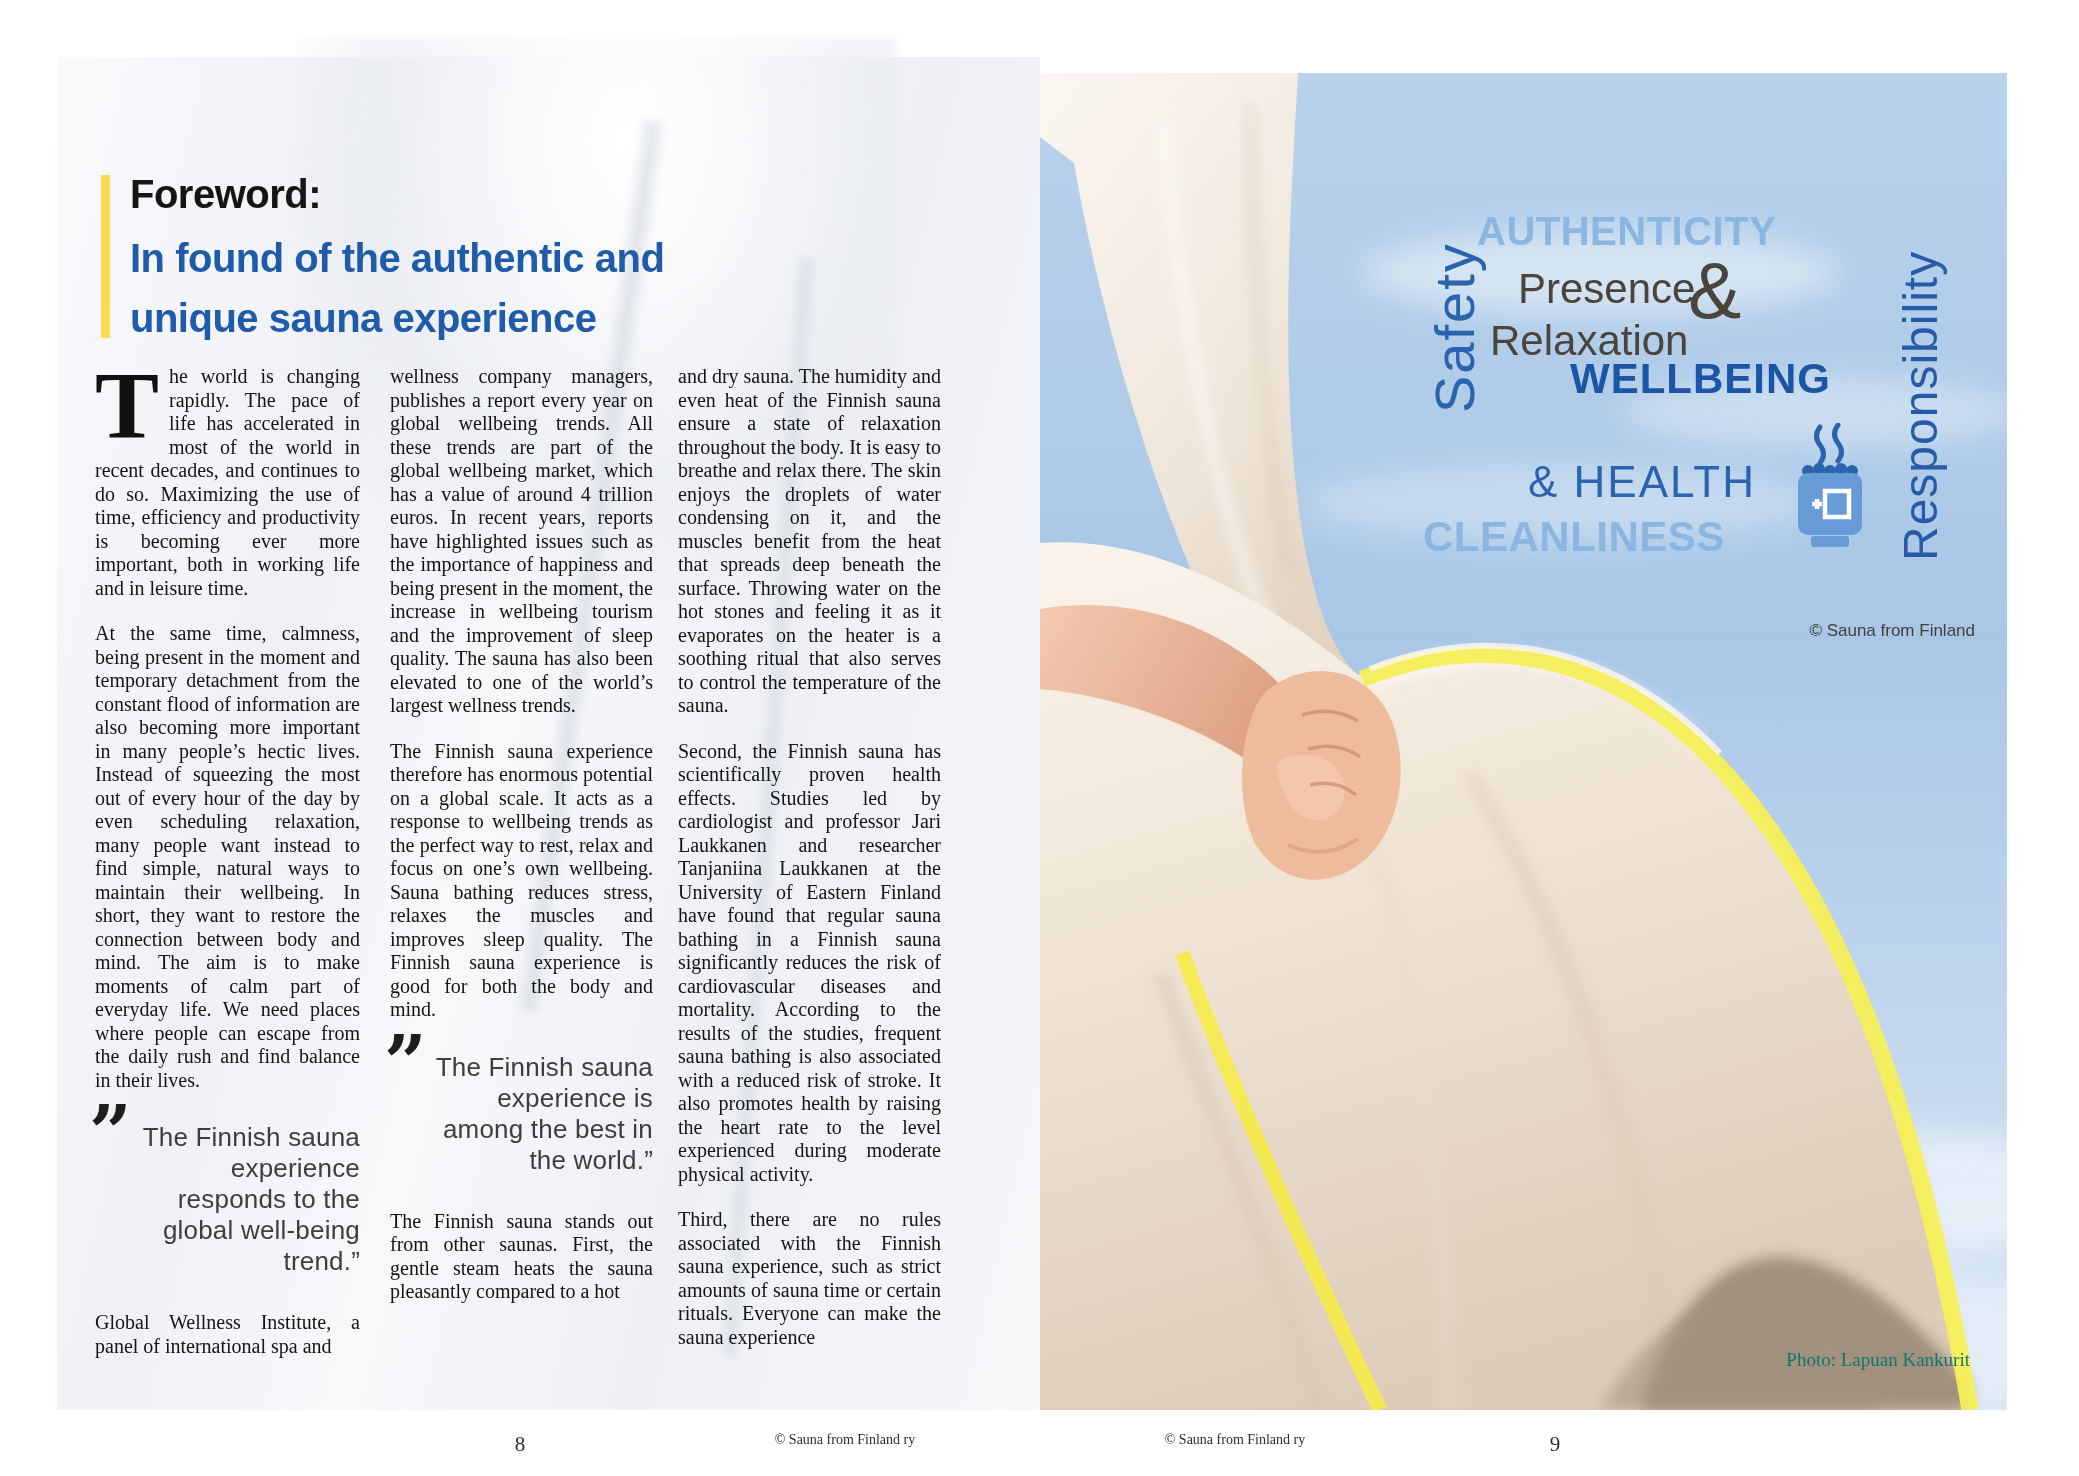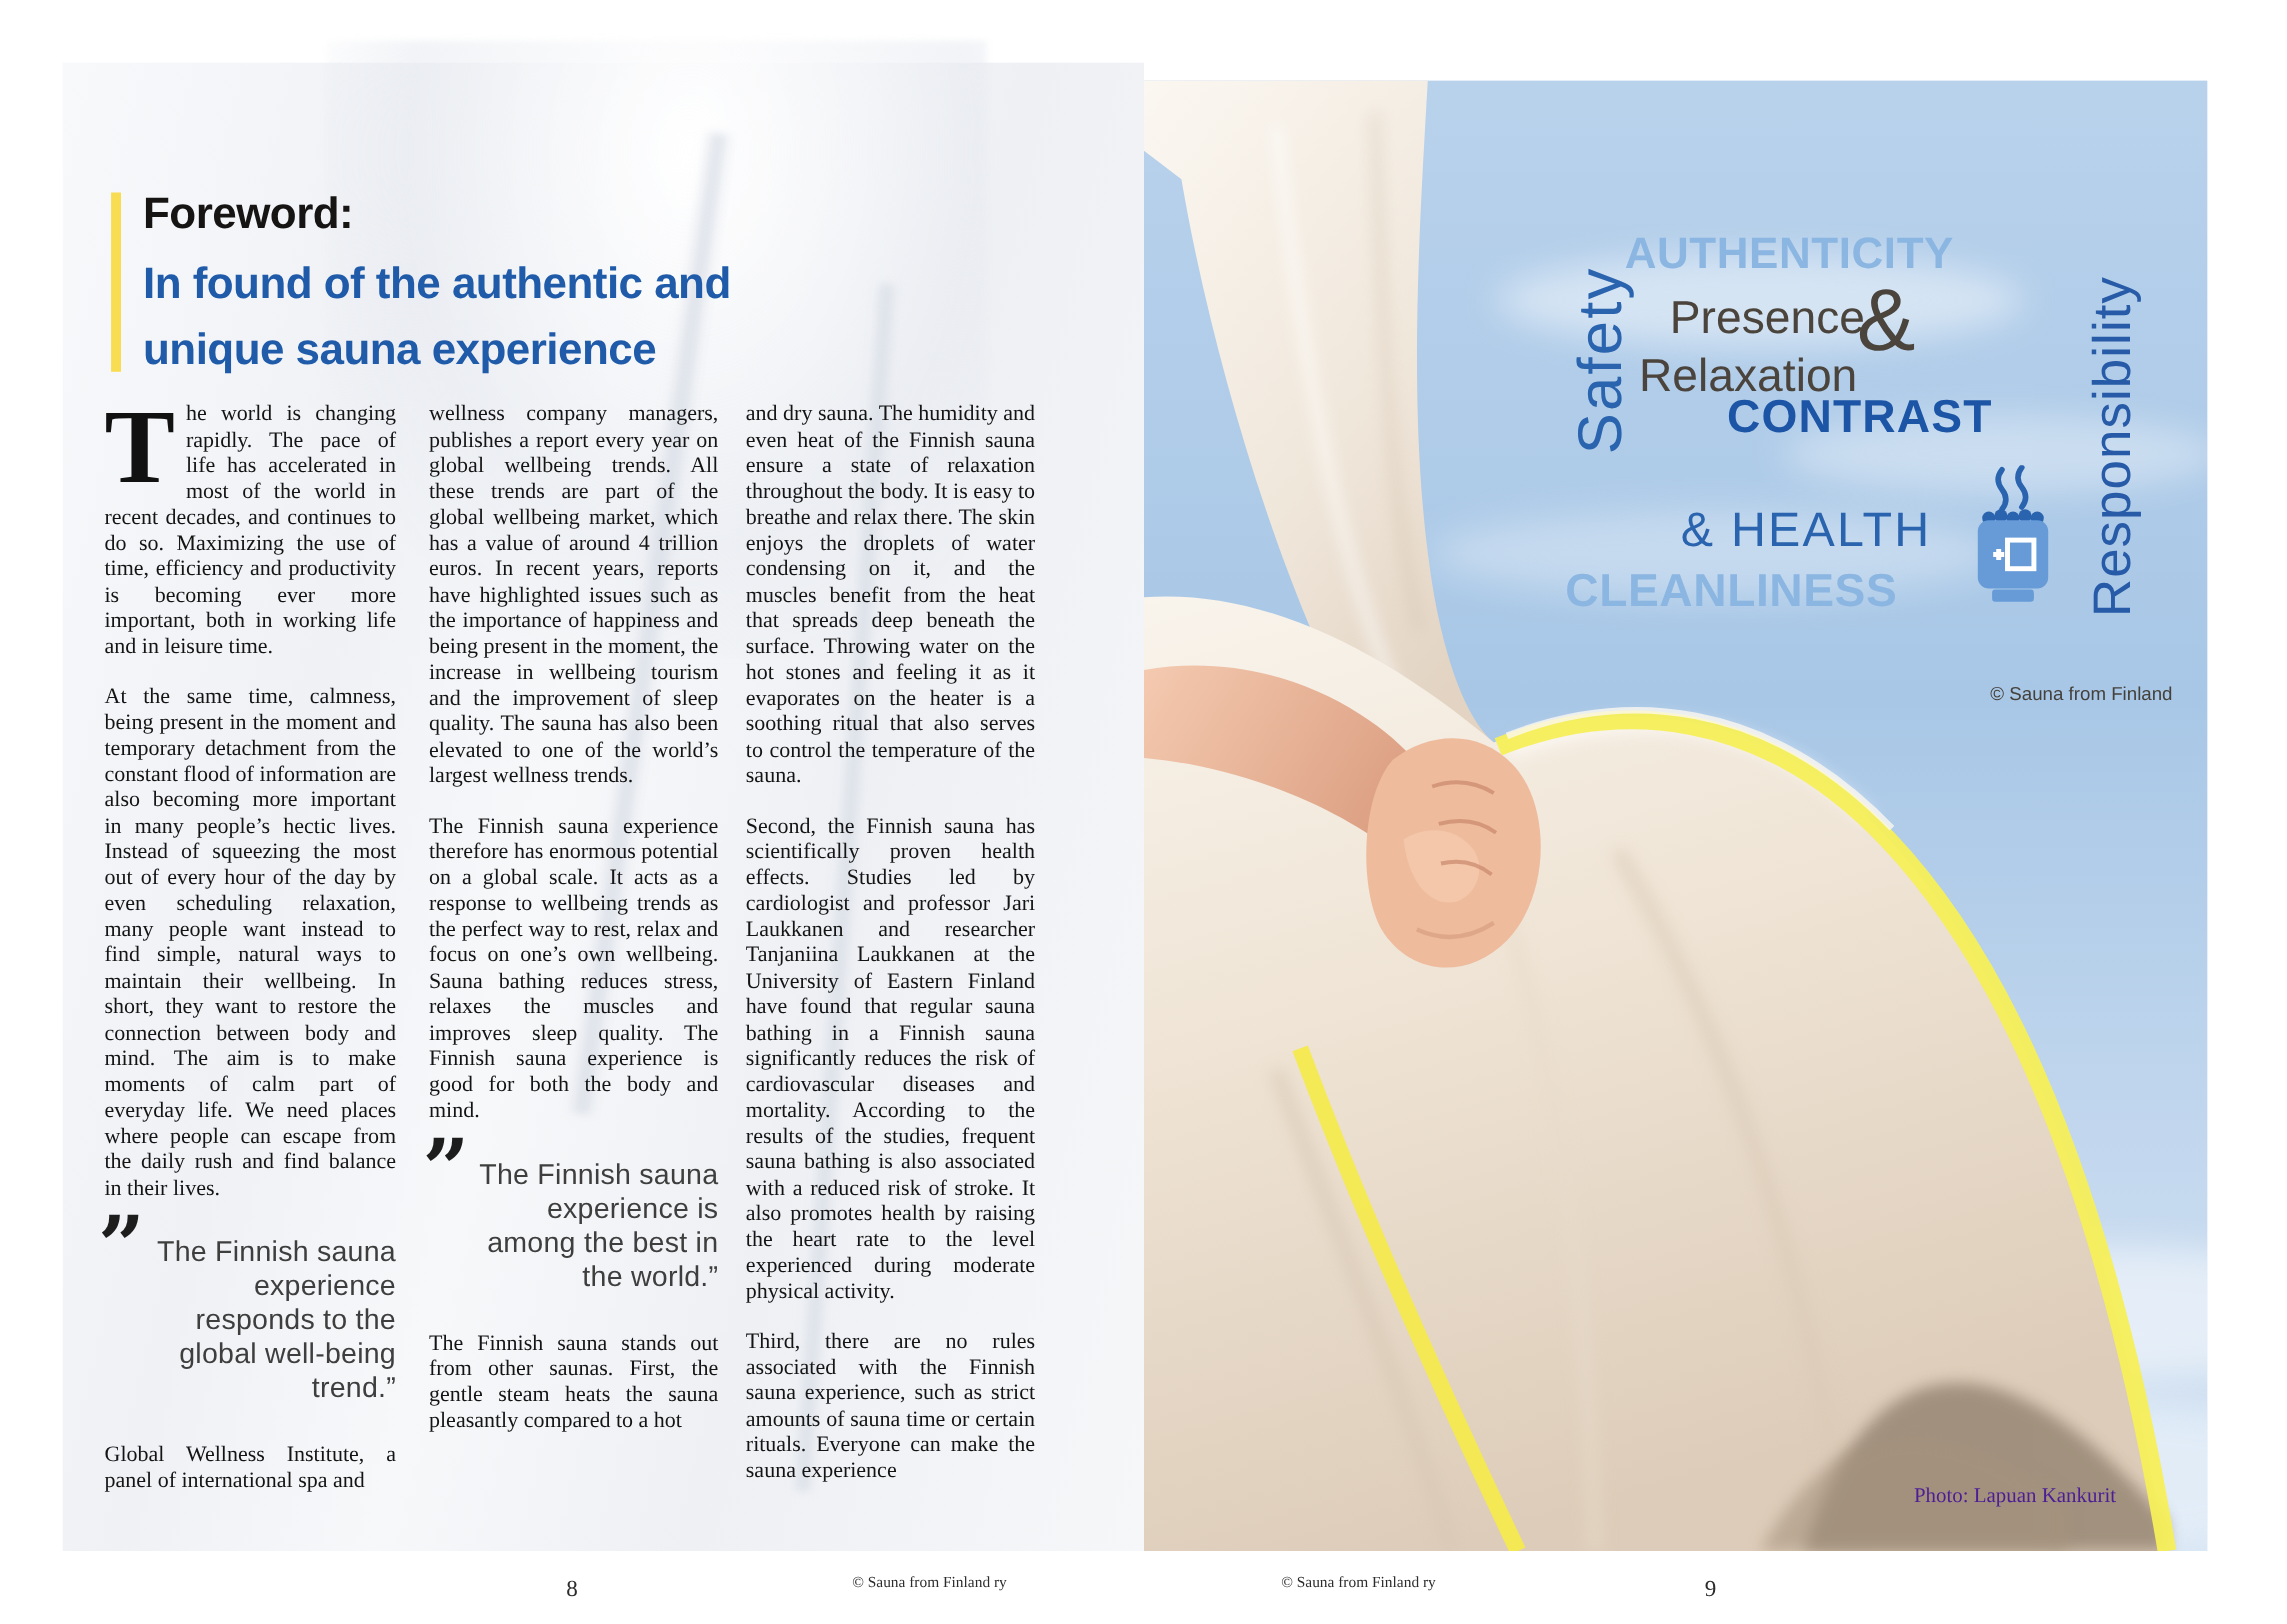--- a/index.html
+++ b/index.html
@@ -43,22 +43,22 @@
   .w-health{left:488px;top:384px;font-weight:300;font-size:44px;color:#2a63ae;letter-spacing:2px;text-align:right;}
   .w-clean{left:383px;top:440px;font-weight:bold;font-size:42px;color:#8cb6e2;letter-spacing:.5px;}
   .w-multi{left:473px;top:487px;font-weight:300;font-size:42px;color:#46413b;}
   .w-safety{left:382px;top:340px;font-weight:300;font-size:56px;color:#2a63ae;letter-spacing:2px;
     transform:rotate(-90deg);transform-origin:0 0;}
   .w-resp{left:853px;top:488px;font-weight:300;font-size:48px;color:#275ba8;letter-spacing:1px;
     transform:rotate(-90deg);transform-origin:0 0;}
   .sff-credit{position:absolute;left:700px;top:548px;width:235px;text-align:right;
     font-family:"Liberation Sans",sans-serif;font-size:17px;color:#44403a;}
   .heater{position:absolute;left:752px;top:350px;}
-  .photo-credit{position:absolute;left:700px;top:1276px;width:230px;text-align:left;
-    font-family:"Liberation Serif",serif;font-size:19px;color:#4c1d95;}
+  .photo-credit{position:absolute;left:700px;top:1276px;width:230px;text-align:right;
+    font-family:"Liberation Serif",serif;font-size:19px;color:#0f766e;}
   
   .footer-item{position:absolute;top:1432px;font-family:"Liberation Serif",serif;color:#2c2c2c;text-align:center;}
   .pgnum{width:40px;font-size:21px;}
   .pg8{left:500px;} .pg9{left:1535px;}
   .copyline{width:300px;font-size:14px;}
   .cp1{left:695px;} .cp2{left:1085px;}
 </style>
 </head>
 <body>
 
@@ -163,21 +163,21 @@
         <path d="M262,642 q30,-10 56,6 M268,676 q30,-8 52,8 M270,712 q26,-6 46,10" stroke="#c9886b" stroke-width="3.5" fill="none" opacity=".7"></path>
         <path d="M318,766 q-34,22 -70,6" stroke="#d59a7c" stroke-width="4" fill="none" opacity=".6"></path>
       </g>
     </svg>
 
     <div class="cloud-word w-safety">Safety</div>
     <div class="cloud-word w-auth">AUTHENTICITY</div>
     <div class="cloud-word w-presence">Presence</div>
     <div class="cloud-word w-amp">&amp;</div>
     <div class="cloud-word w-relax">Relaxation</div>
-    <div class="cloud-word w-contrast">CONTRAST</div>
+    <div class="cloud-word w-contrast">WELLBEING</div>
     <div class="cloud-word w-health">&amp; HEALTH</div>
     <div class="cloud-word w-clean">CLEANLINESS</div>
     <div class="cloud-word w-resp">Responsibility</div>
 
     <svg class="heater" width="78" height="135" viewBox="0 0 78 135">
       <path d="M28,4 q-7,9 0,18 q7,9 0,18" stroke="#2a63ae" stroke-width="5" fill="none" stroke-linecap="round"></path>
       <path d="M46,2 q-7,9 0,18 q7,9 0,18" stroke="#2a63ae" stroke-width="5" fill="none" stroke-linecap="round"></path>
       <circle cx="16" cy="48" r="6" fill="#2a63ae"></circle>
         <circle cx="27" cy="46" r="6" fill="#2a63ae"></circle>
       <circle cx="38" cy="48" r="6" fill="#2a63ae"></circle>

